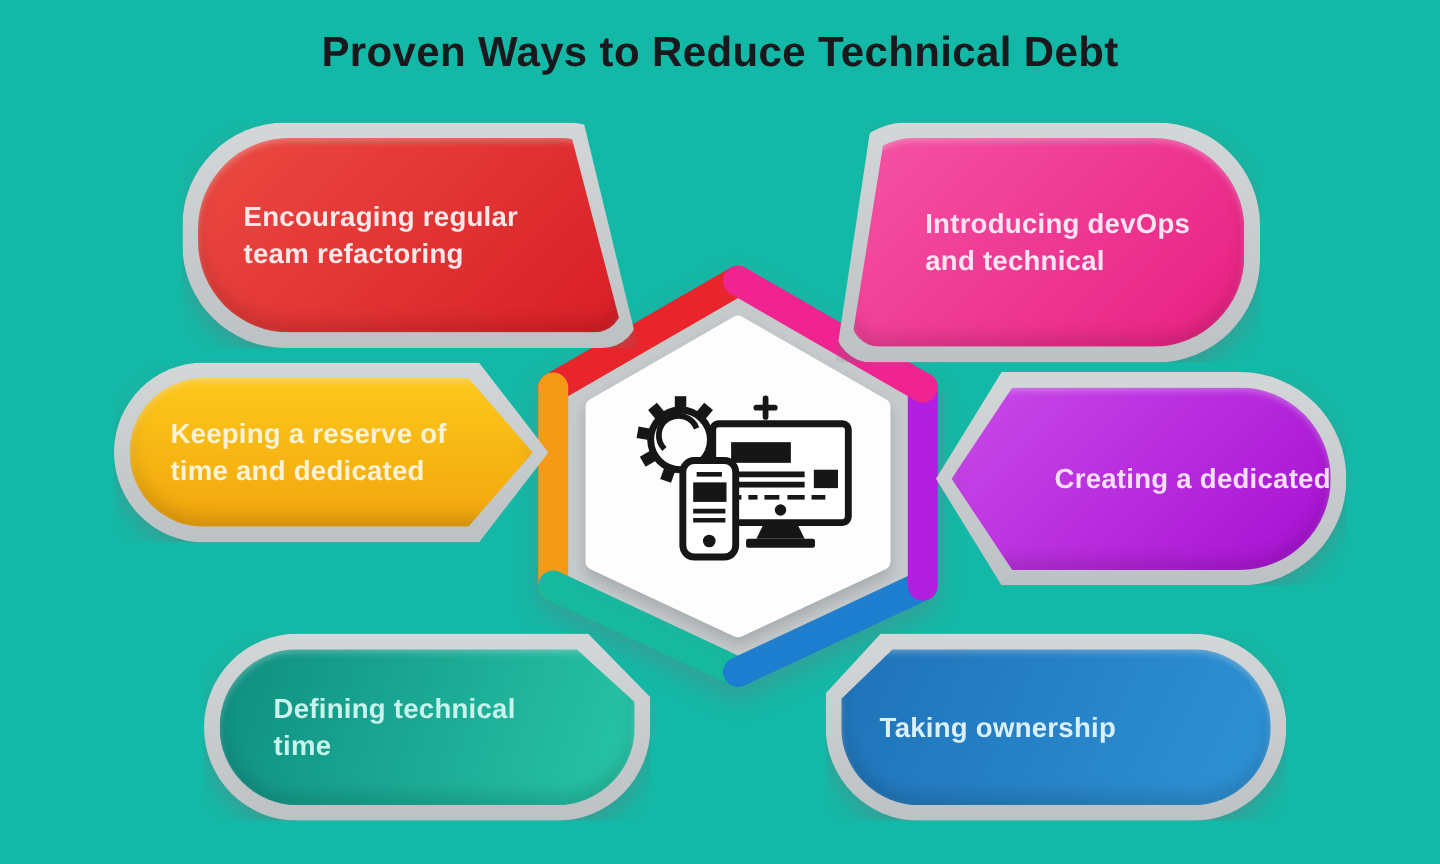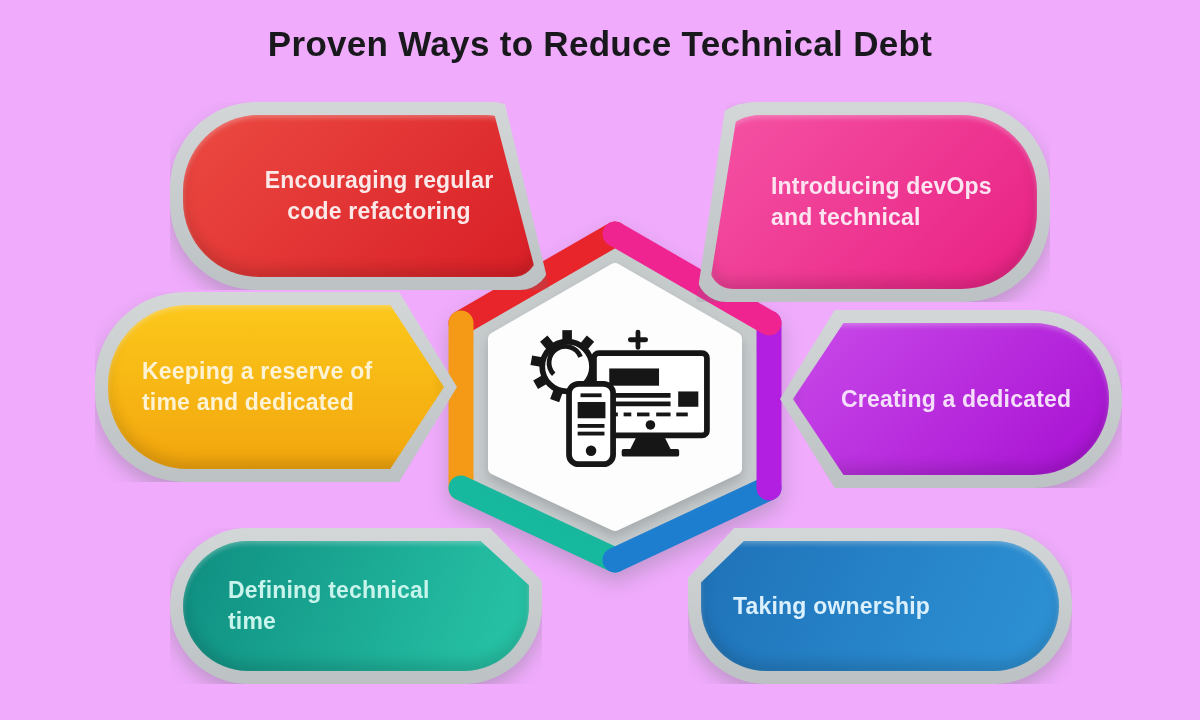--- a/index.html
+++ b/index.html
@@ -1,18 +1,18 @@
 <!DOCTYPE html>
 <html><head>
 <meta charset="utf-8">
 <style>
   html,body{margin:0;padding:0;background:#ffffff;}
   .stage{
     position:relative;width:1200px;height:720px;margin:0 auto;
-    background:#f0abfc;overflow:hidden;
+    background:#14b8a6;overflow:hidden;
     font-family:"Liberation Sans","DejaVu Sans",sans-serif;
   }
   .title{
     position:absolute;top:24px;left:0;width:100%;
     text-align:center;font-size:35px;font-weight:bold;
     color:#19191d;letter-spacing:.3px;
   }
   
   .card{
     position:absolute;
@@ -22,47 +22,47 @@
   .card-fill{
     position:absolute;inset:13px;
     background:linear-gradient(var(--dir,135deg),var(--c1,#ccc),var(--c2,#999));
     box-shadow:inset 0 3px 5px rgba(255,255,255,.28), inset 0 -8px 14px rgba(0,0,0,.14);
     display:flex;flex-direction:column;justify-content:center;
   }
   .card-text{color:var(--tc,#fff);font-size:23px;font-weight:bold;line-height:31px;letter-spacing:.2px;}
   .line{display:block;}
   .line:empty{display:none;}
 
-  .card-red{left:170px;top:102px;width:380px;height:188px;
+  .card-red{left:152px;top:102px;width:380px;height:188px;
     border-radius:86px 60px 30px 86px;
-    clip-path:polygon(0 0,88% 0,100% 100%,0 100%);text-align:center;}
+    clip-path:polygon(0 0,88% 0,100% 100%,0 100%);}
   .card-red .card-fill{border-radius:76px 52px 24px 76px;
     clip-path:polygon(0 0,88% 0,100% 100%,0 100%);--dir:135deg;}
   .card-red .card-text{padding-left:38px;}
 
   .card-pink{left:696px;top:102px;width:354px;height:200px;
     border-radius:60px 86px 86px 30px;
     clip-path:polygon(8.5% 0,100% 0,100% 100%,0 100%);}
   .card-pink .card-fill{border-radius:52px 76px 76px 24px;
     clip-path:polygon(8.5% 0,100% 0,100% 100%,0 100%);--dir:135deg;}
   .card-pink .card-text{padding-left:62px;}
 
-  .card-yellow{left:95px;top:292px;width:362px;height:190px;
+  .card-yellow{left:95px;top:302px;width:362px;height:150px;
     border-radius:90px 24px 24px 90px;
     clip-path:polygon(0 0,84% 0,100% 50%,84% 100%,0 100%);}
   .card-yellow .card-fill{border-radius:80px 20px 20px 80px;
     clip-path:polygon(0 0,84% 0,100% 50%,84% 100%,0 100%);--dir:180deg;}
   .card-yellow .card-text{padding-left:34px;}
 
   .card-purple{left:780px;top:310px;width:342px;height:178px;
     border-radius:24px 90px 90px 24px;
     clip-path:polygon(0 50%,16% 0,100% 0,100% 100%,16% 100%);}
   .card-purple .card-fill{border-radius:20px 80px 80px 20px;
     clip-path:polygon(0 50%,16% 0,100% 0,100% 100%,16% 100%);--dir:135deg;}
-  .card-purple .card-text{padding-left:48px;}
+  .card-purple .card-text{padding-left:48px;text-align:right;}
 
   .card-teal{left:170px;top:528px;width:372px;height:156px;
     border-radius:84px 26px 84px 84px;
     clip-path:polygon(0 0,86% 0,100% 34%,100% 100%,0 100%);}
   .card-teal .card-fill{border-radius:74px 22px 74px 74px;
     clip-path:polygon(0 0,86% 0,100% 34%,100% 100%,0 100%);--dir:110deg;}
   .card-teal .card-text{padding-left:45px;}
 
   .card-blue{left:688px;top:528px;width:384px;height:156px;
     border-radius:26px 84px 84px 84px;
@@ -150,21 +150,21 @@
           <circle cx="75" cy="142" r="5.5" fill="#161616"></circle>
         </g>
       </svg>
     </div>
   </div>
 
   <div class="card card-red" style="--c1: #ec4a42; --c2: #d81e26; --tc: #fbe8e8;">
     <div class="card-fill">
       <div class="card-text">
         <span class="line">Encouraging regular</span>
-        <span class="line">code refactoring</span>
+        <span class="line">team refactoring</span>
       </div>
     </div>
   </div>
 
   <div class="card card-pink" style="--c1: #f553a4; --c2: #e81f82; --tc: #fce4f1;">
     <div class="card-fill">
       <div class="card-text">
         <span class="line">Introducing devOps</span>
         <span class="line">and technical</span>
       </div>

